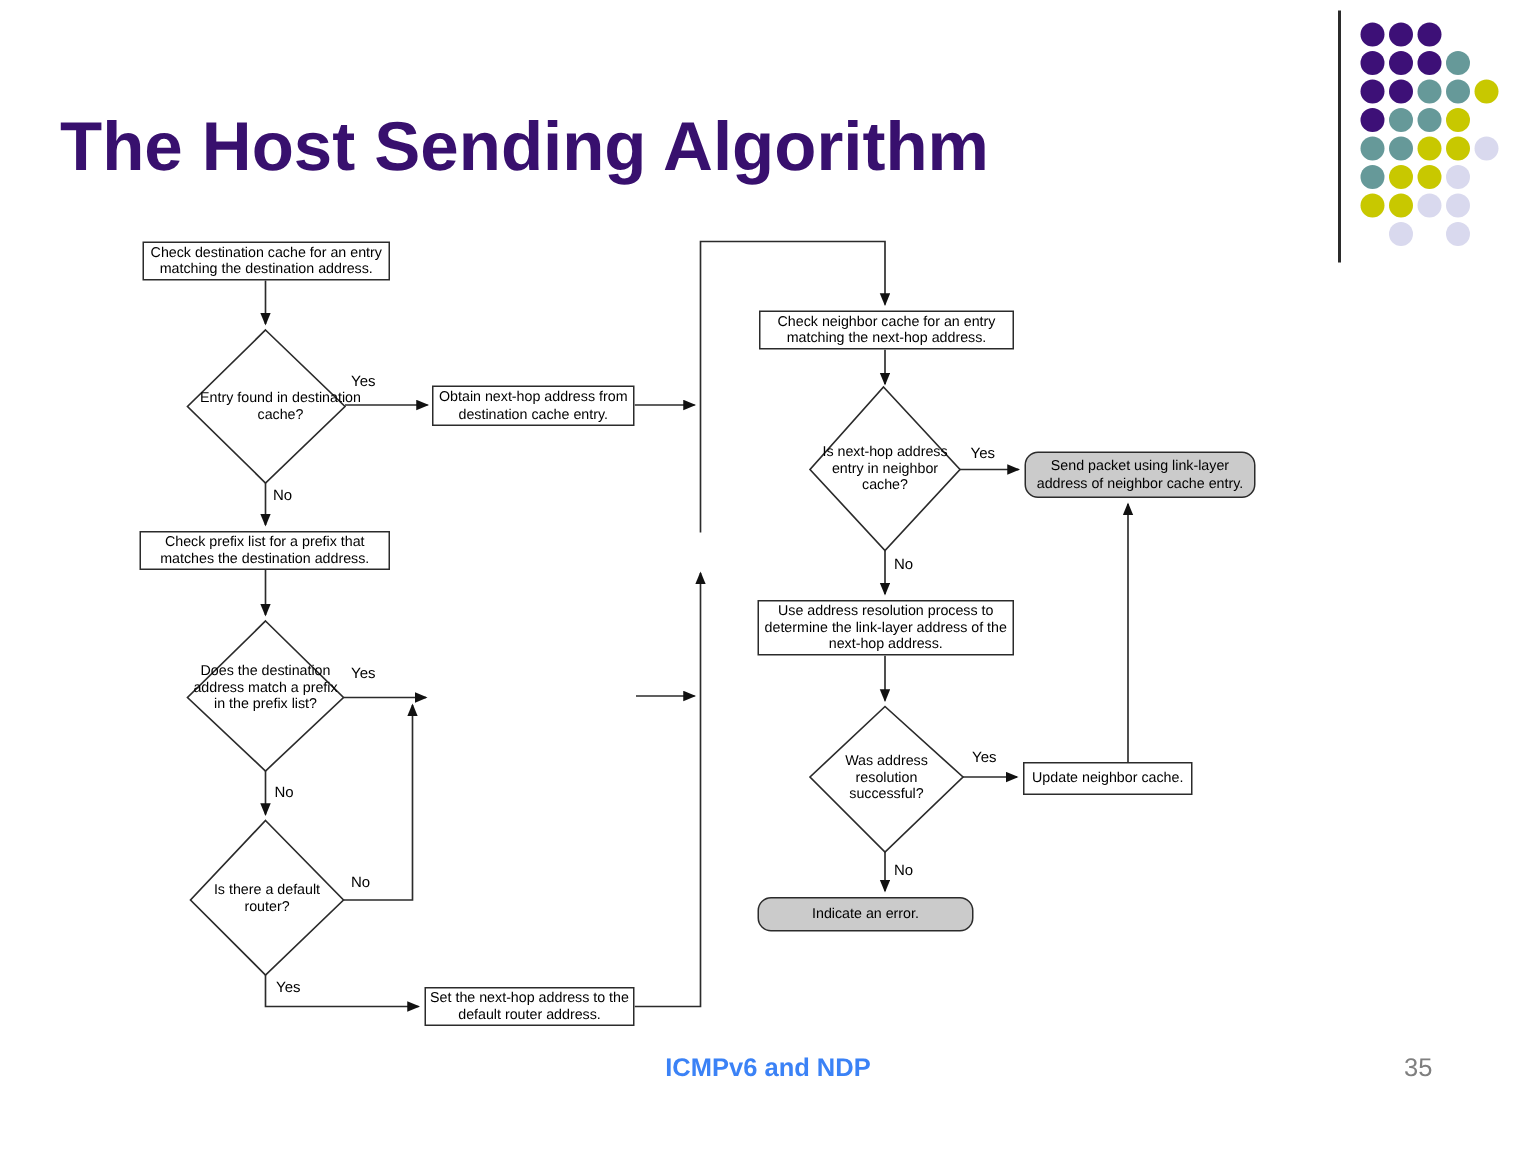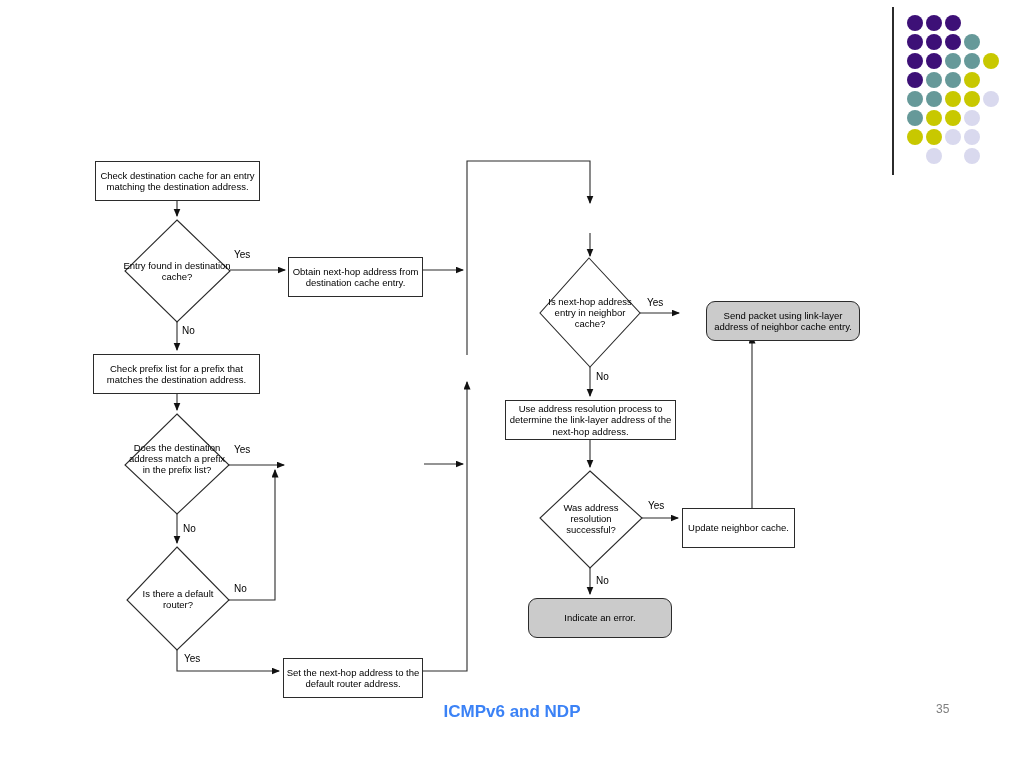--- a/index.html
+++ b/index.html
@@ -8,36 +8,37 @@
   .title{position:absolute;left:40px;top:72px;width:860px;font-size:46px;font-weight:bold;
          color:#38106E;letter-spacing:0px;line-height:1.1;}
   
   .deco-rule{position:absolute;left:892px;top:7px;width:2px;height:168px;background:#2b2b2b;}
   .dots{position:absolute;left:907px;top:15px;width:110px;height:160px;}
   .dot{position:absolute;width:16px;height:16px;border-radius:50%;}
   
   .chart{position:absolute;left:0;top:0;width:1024px;height:768px;}
   svg.conn{position:absolute;left:0;top:0;}
   .node{position:absolute;display:flex;align-items:center;justify-content:center;
-        text-align:center;font-size:9.5px;line-height:1.18;color:#000;padding:19px 2px;
+        text-align:center;font-size:9.5px;line-height:1.18;color:#000;padding:5px 2px;
         box-sizing:border-box;}
   .process{background:#fff;border:1px solid #2b2b2b;}
-  .terminal{background:#cbcbcb;border:1.5px solid #2b2b2b;border-radius:9px;margin-left:23px;}
+  .terminal{background:#cbcbcb;border:1.5px solid #2b2b2b;border-radius:9px;}
   .dtext{position:absolute;text-align:center;font-size:9.5px;line-height:1.18;color:#000;}
   .elabel{position:absolute;font-size:10px;color:#000;}
   
   .footer-center{position:absolute;left:0;top:702px;width:1024px;text-align:center;
                  font-size:17px;font-weight:bold;color:#3b82f6;}
-  .page-num{position:absolute;left:936px;top:702px;font-size:12px;color:#7f7f7f;}
+  .page-num{position:absolute;left:936px;top:702px;font-size:17px;color:#7f7f7f;}
 </style>
 </head>
 <body>
 
 <div class="slide">
 
+  <div class="title">The Host Sending Algorithm</div>
 
   <div class="deco-rule"></div>
   <div class="dots" id="dots">
       <div class="dot" style="left: 0px; top: 0px; background: rgb(61, 16, 119);"></div>
       <div class="dot" style="left: 19px; top: 0px; background: rgb(61, 16, 119);"></div>
       <div class="dot" style="left: 38px; top: 0px; background: rgb(61, 16, 119);"></div>
       <div class="dot" style="left: 0px; top: 19px; background: rgb(61, 16, 119);"></div>
       <div class="dot" style="left: 19px; top: 19px; background: rgb(61, 16, 119);"></div>
       <div class="dot" style="left: 38px; top: 19px; background: rgb(61, 16, 119);"></div>
       <div class="dot" style="left: 57px; top: 19px; background: rgb(102, 153, 153);"></div>
@@ -102,27 +103,28 @@
         <polygon points="177,547 229,600 177,650 127,600"></polygon>
         <polygon points="589,258 640,313 590,367 540,313"></polygon>
         <polygon points="590,471 642,518 590,568 540,518"></polygon>
       </g>
     </svg>
 
     <div class="node process" style="left:95px;top:161px;width:165px;height:26px">Check destination cache for an entry matching the destination address.</div>
     <div class="node process" style="left:288px;top:257px;width:135px;height:27px">Obtain next-hop address from destination cache entry.</div>
     <div class="node process" style="left:93px;top:354px;width:167px;height:26px">Check prefix list for a prefix that matches the destination address.</div>
     <div class="node process" style="left:283px;top:658px;width:140px;height:26px">Set the next-hop address to the default router address.</div>
+    <div class="node process" style="left:506px;top:207px;width:170px;height:26px">Check neighbor cache for an entry matching the next-hop address.</div>
     <div class="node process" style="left:505px;top:400px;width:171px;height:37px">Use address resolution process to determine the link-layer address of the next-hop address.</div>
     <div class="node process" style="left:682px;top:508px;width:113px;height:22px">Update neighbor cache.</div>
 
     <div class="node terminal" style="left:683px;top:301px;width:154px;height:31px">Send packet using link-layer address of neighbor cache entry.</div>
     <div class="node terminal" style="left:505px;top:598px;width:144px;height:23px">Indicate an error.</div>
 
-    <div class="dtext" style="left:122px;top:260px;width:110px">Entry found in destination cache?</div>
+    <div class="dtext" style="left:132px;top:260px;width:110px">Entry found in destination cache?</div>
     <div class="dtext" style="left:125px;top:442px;width:104px">Does the destination address match a prefix in the prefix list?</div>
     <div class="dtext" style="left:138px;top:588px;width:80px">Is there a default router?</div>
     <div class="dtext" style="left:546px;top:296px;width:88px">Is next-hop address entry in neighbor cache?</div>
     <div class="dtext" style="left:545px;top:502px;width:92px">Was address resolution successful?</div>
 
     <div class="elabel" style="left:234px;top:249px">Yes</div>
     <div class="elabel" style="left:182px;top:325px">No</div>
     <div class="elabel" style="left:234px;top:444px">Yes</div>
     <div class="elabel" style="left:183px;top:523px">No</div>
     <div class="elabel" style="left:234px;top:583px">No</div>

